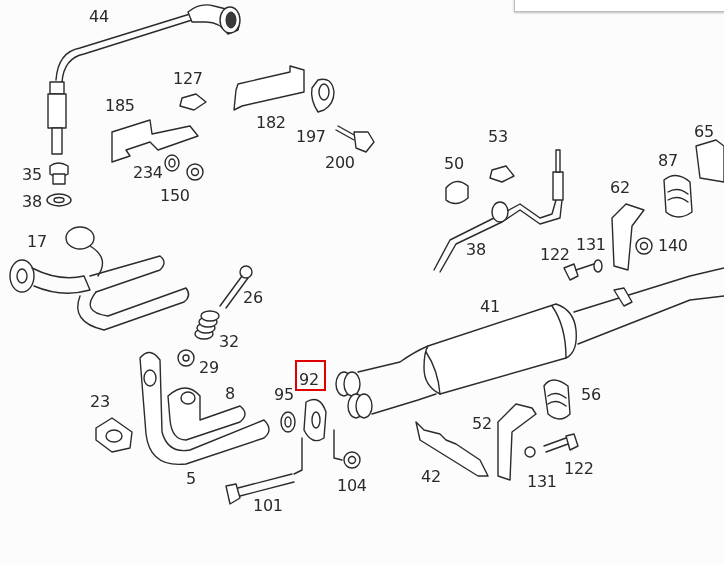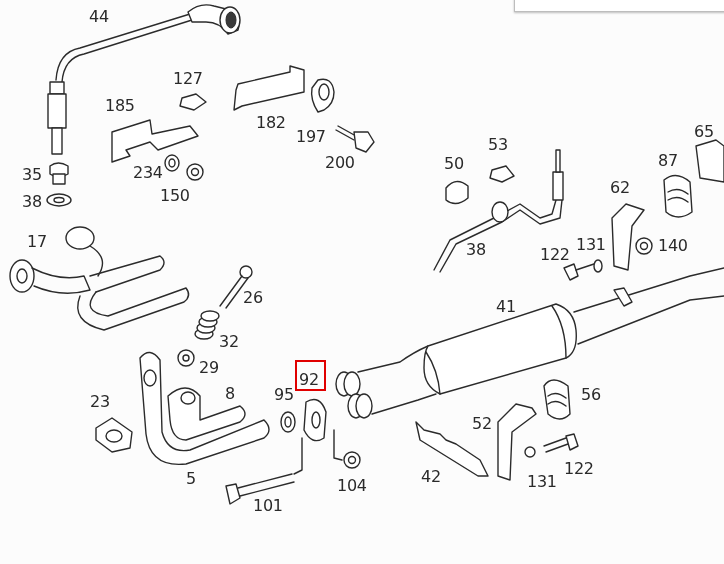--- a/index.html
+++ b/index.html
@@ -190,32 +190,32 @@
     <span class="label" style="left:89px;top:9px">44</span>
     <span class="label" style="left:173px;top:71px">127</span>
     <span class="label" style="left:105px;top:98px">185</span>
     <span class="label" style="left:256px;top:115px">182</span>
     <span class="label" style="left:296px;top:129px">197</span>
     <span class="label" style="left:325px;top:155px">200</span>
     <span class="label" style="left:22px;top:167px">35</span>
     <span class="label" style="left:133px;top:165px">234</span>
     <span class="label" style="left:160px;top:188px">150</span>
     <span class="label" style="left:22px;top:194px">38</span>
-    <span class="label" style="left:488px;top:137px">53</span>
+    <span class="label" style="left:488px;top:129px">53</span>
     <span class="label" style="left:444px;top:156px">50</span>
     <span class="label" style="left:658px;top:153px">87</span>
     <span class="label" style="left:694px;top:124px">65</span>
     <span class="label" style="left:610px;top:180px">62</span>
     <span class="label" style="left:27px;top:234px">17</span>
     <span class="label" style="left:466px;top:242px">38</span>
     <span class="label" style="left:540px;top:247px">122</span>
     <span class="label" style="left:576px;top:237px">131</span>
     <span class="label" style="left:658px;top:238px">140</span>
     <span class="label" style="left:243px;top:290px">26</span>
-    <span class="label" style="left:496px;top:299px">41</span>
+    <span class="label" style="left:480px;top:299px">41</span>
     <span class="label" style="left:219px;top:334px">32</span>
     <span class="label" style="left:199px;top:360px">29</span>
     <span class="label" style="left:299px;top:372px">92</span>
     <span class="label" style="left:274px;top:387px">95</span>
     <span class="label" style="left:225px;top:386px">8</span>
     <span class="label" style="left:581px;top:387px">56</span>
     <span class="label" style="left:90px;top:394px">23</span>
     <span class="label" style="left:472px;top:416px">52</span>
     <span class="label" style="left:564px;top:461px">122</span>
     <span class="label" style="left:421px;top:469px">42</span>

